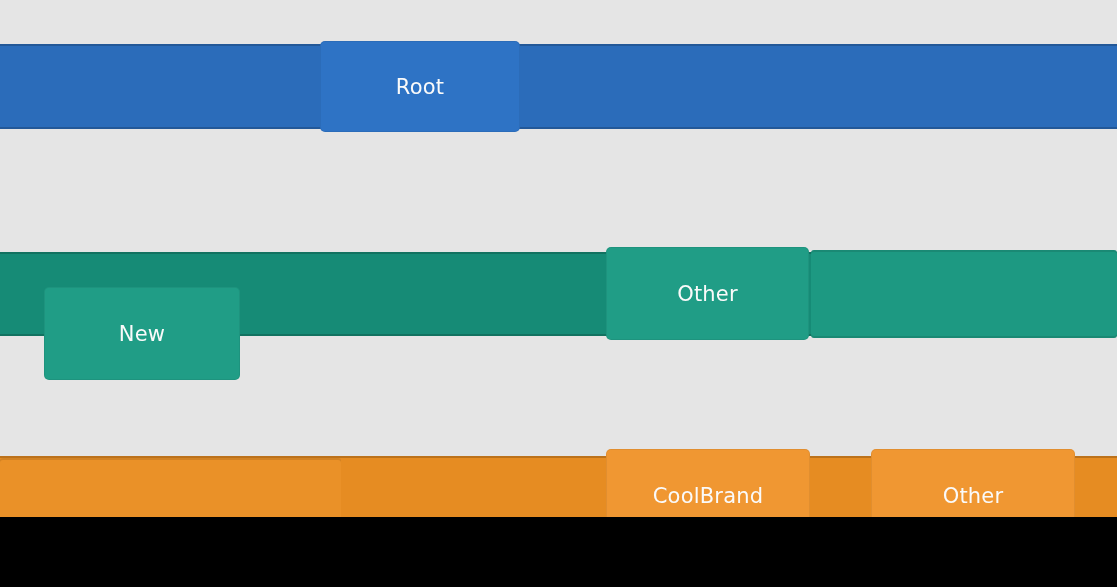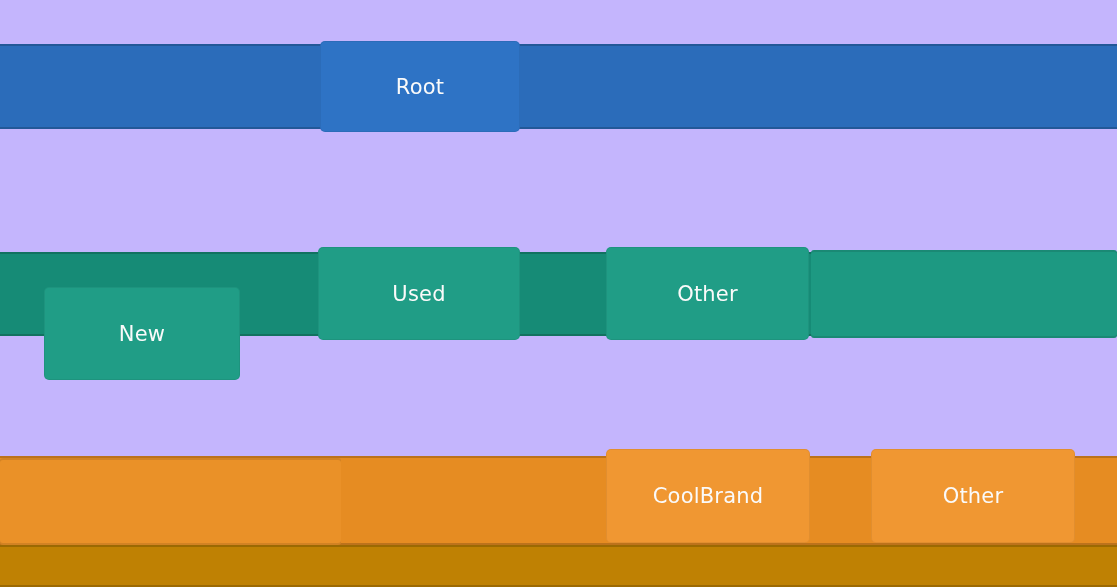--- a/index.html
+++ b/index.html
@@ -34,32 +34,29 @@
   }
   .node-label {
     font-size: 21px;
     letter-spacing: 0.2px;
     white-space: nowrap;
   }
 </style>
 </head>
 <body>
 
-<div id="canvas" style="width: 1117px; height: 587px; background: #c4b5fd;">
+<div id="canvas" style="width: 1117px; height: 517px; background: #e5e5e5;">
     <div class="strip" style="left: 0px; top: 44px; width: 1117px; height: 85px; background: rgb(43, 108, 186);"></div>
     <div class="node" style="left: 320px; top: 41px; width: 200px; height: 91px; background: rgb(46, 115, 197);">
       <span class="node-label" style="color: rgb(250, 250, 250);">Root</span>
     </div>
     <div class="strip" style="left: 0px; top: 252px; width: 1117px; height: 84px; background: rgb(22, 139, 118);"></div>
     <div class="seg" style="left: 811px; top: 250px; width: 306px; height: 88px; background: rgb(29, 153, 130);"></div>
     <div class="node" style="left: 44px; top: 247px; width: 196px; height: 93px; background: rgb(32, 157, 134); margin-top: 40px;">
       <span class="node-label" style="color: rgb(250, 250, 250);">New</span>
-    </div>
-    <div class="node" style="left: 318px; top: 247px; width: 202px; height: 93px; background: rgb(32, 157, 134);">
-      <span class="node-label" style="color: rgb(250, 250, 250);">Used</span>
     </div>
     <div class="node" style="left: 606px; top: 247px; width: 203px; height: 93px; background: rgb(32, 157, 134);">
       <span class="node-label" style="color: rgb(250, 250, 250);">Other</span>
     </div>
     <div class="strip" style="left: 0px; top: 456px; width: 1117px; height: 89px; background: rgb(230, 140, 34);"></div>
     <div class="seg" style="left: 0px; top: 458px; width: 341px; height: 87px; background: rgb(234, 145, 40);"></div>
     <div class="node" style="left: 606px; top: 449px; width: 204px; height: 94px; background: rgb(240, 151, 50);">
       <span class="node-label" style="color: rgb(250, 250, 250);">CoolBrand</span>
     </div>
     <div class="node" style="left: 871px; top: 449px; width: 204px; height: 94px; background: rgb(240, 151, 50);">

